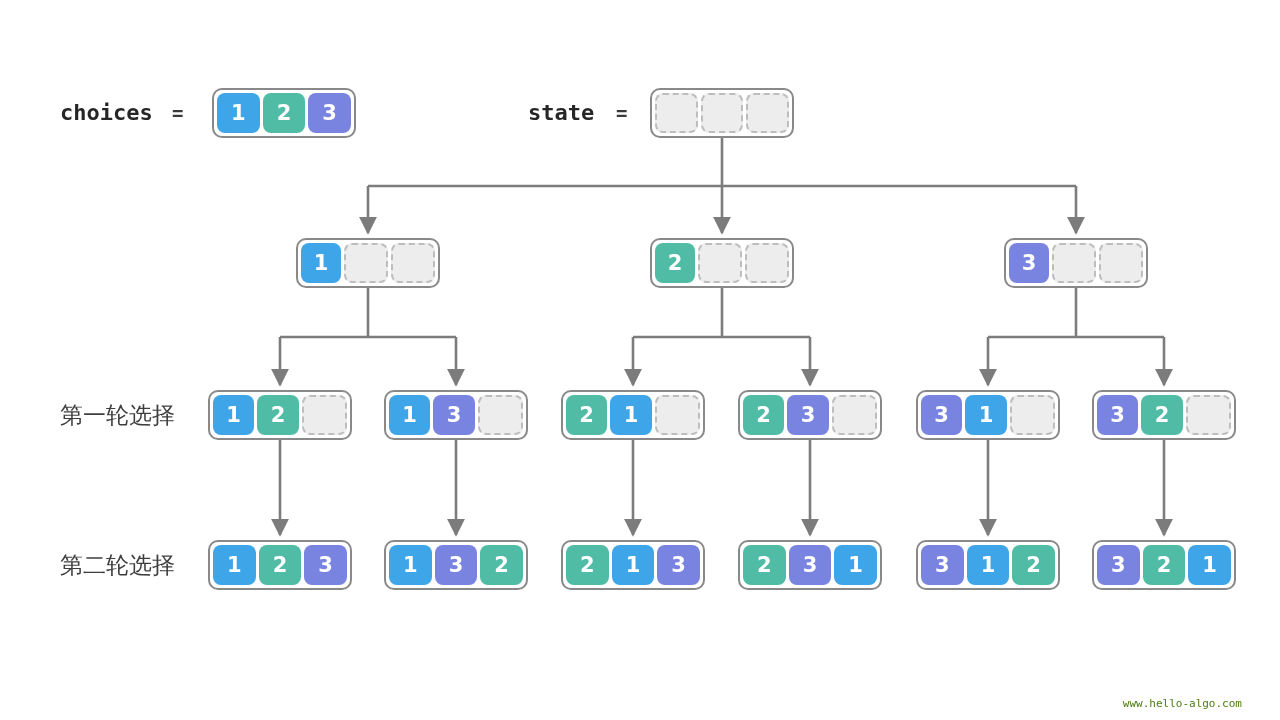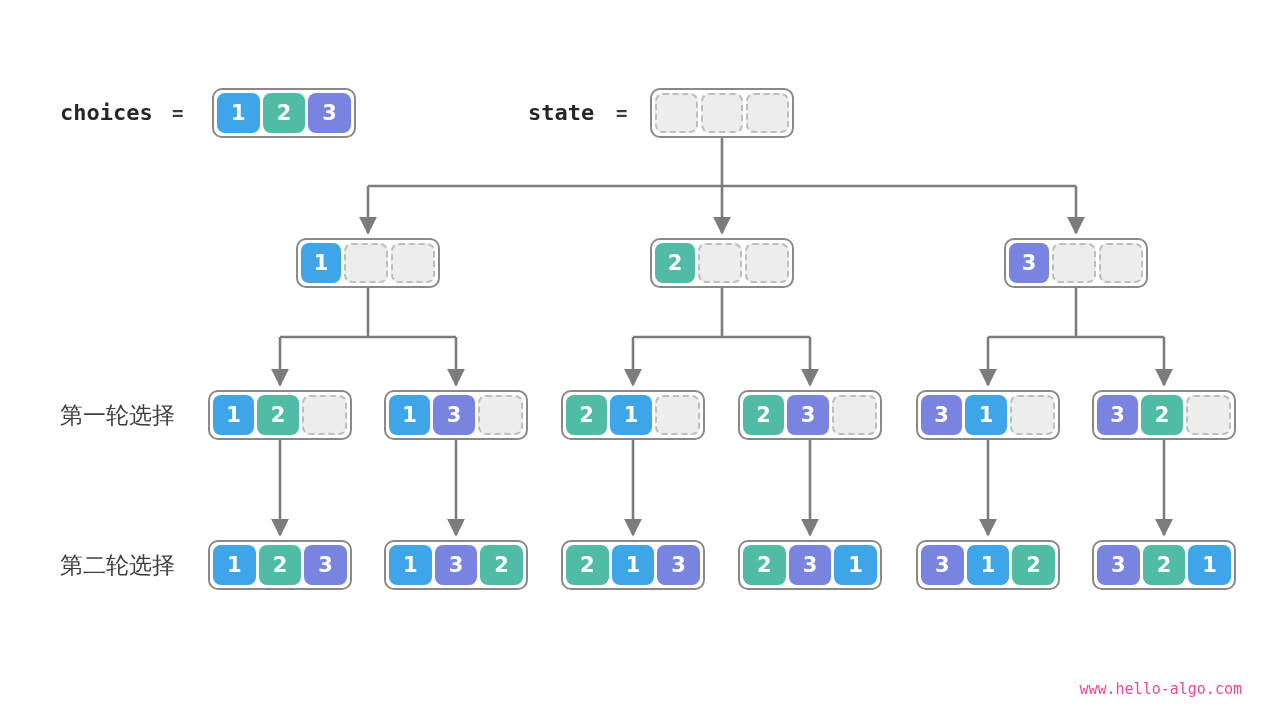--- a/index.html
+++ b/index.html
@@ -26,22 +26,22 @@
   }
   .heq{
     position:absolute;top:88px;height:50px;line-height:50px;
     font-family:"DejaVu Sans Mono",monospace;font-weight:bold;font-size:19px;color:#3a3a3a;z-index:1;
   }
   .rowlabel{
     position:absolute;left:60px;width:180px;height:30px;line-height:30px;
     font-size:23px;color:#3E3E3E;z-index:1;
   }
   .watermark{
-    position:absolute;right:38px;bottom:22px;
-    font-family:"DejaVu Sans Mono",monospace;font-size:15px;color:#ec4899;z-index:1;
+    position:absolute;right:38px;bottom:10px;
+    font-family:"DejaVu Sans Mono",monospace;font-size:11px;color:#4d7c0f;z-index:1;
   }
 </style>
 </head>
 <body>
 
 <div class="canvas">
 
   <svg id="connectors" width="1280" height="720">
     <defs>
       <marker id="ah" viewBox="0 0 10 10" refX="9" refY="5" markerWidth="7" markerHeight="7" orient="auto-start-reverse">

